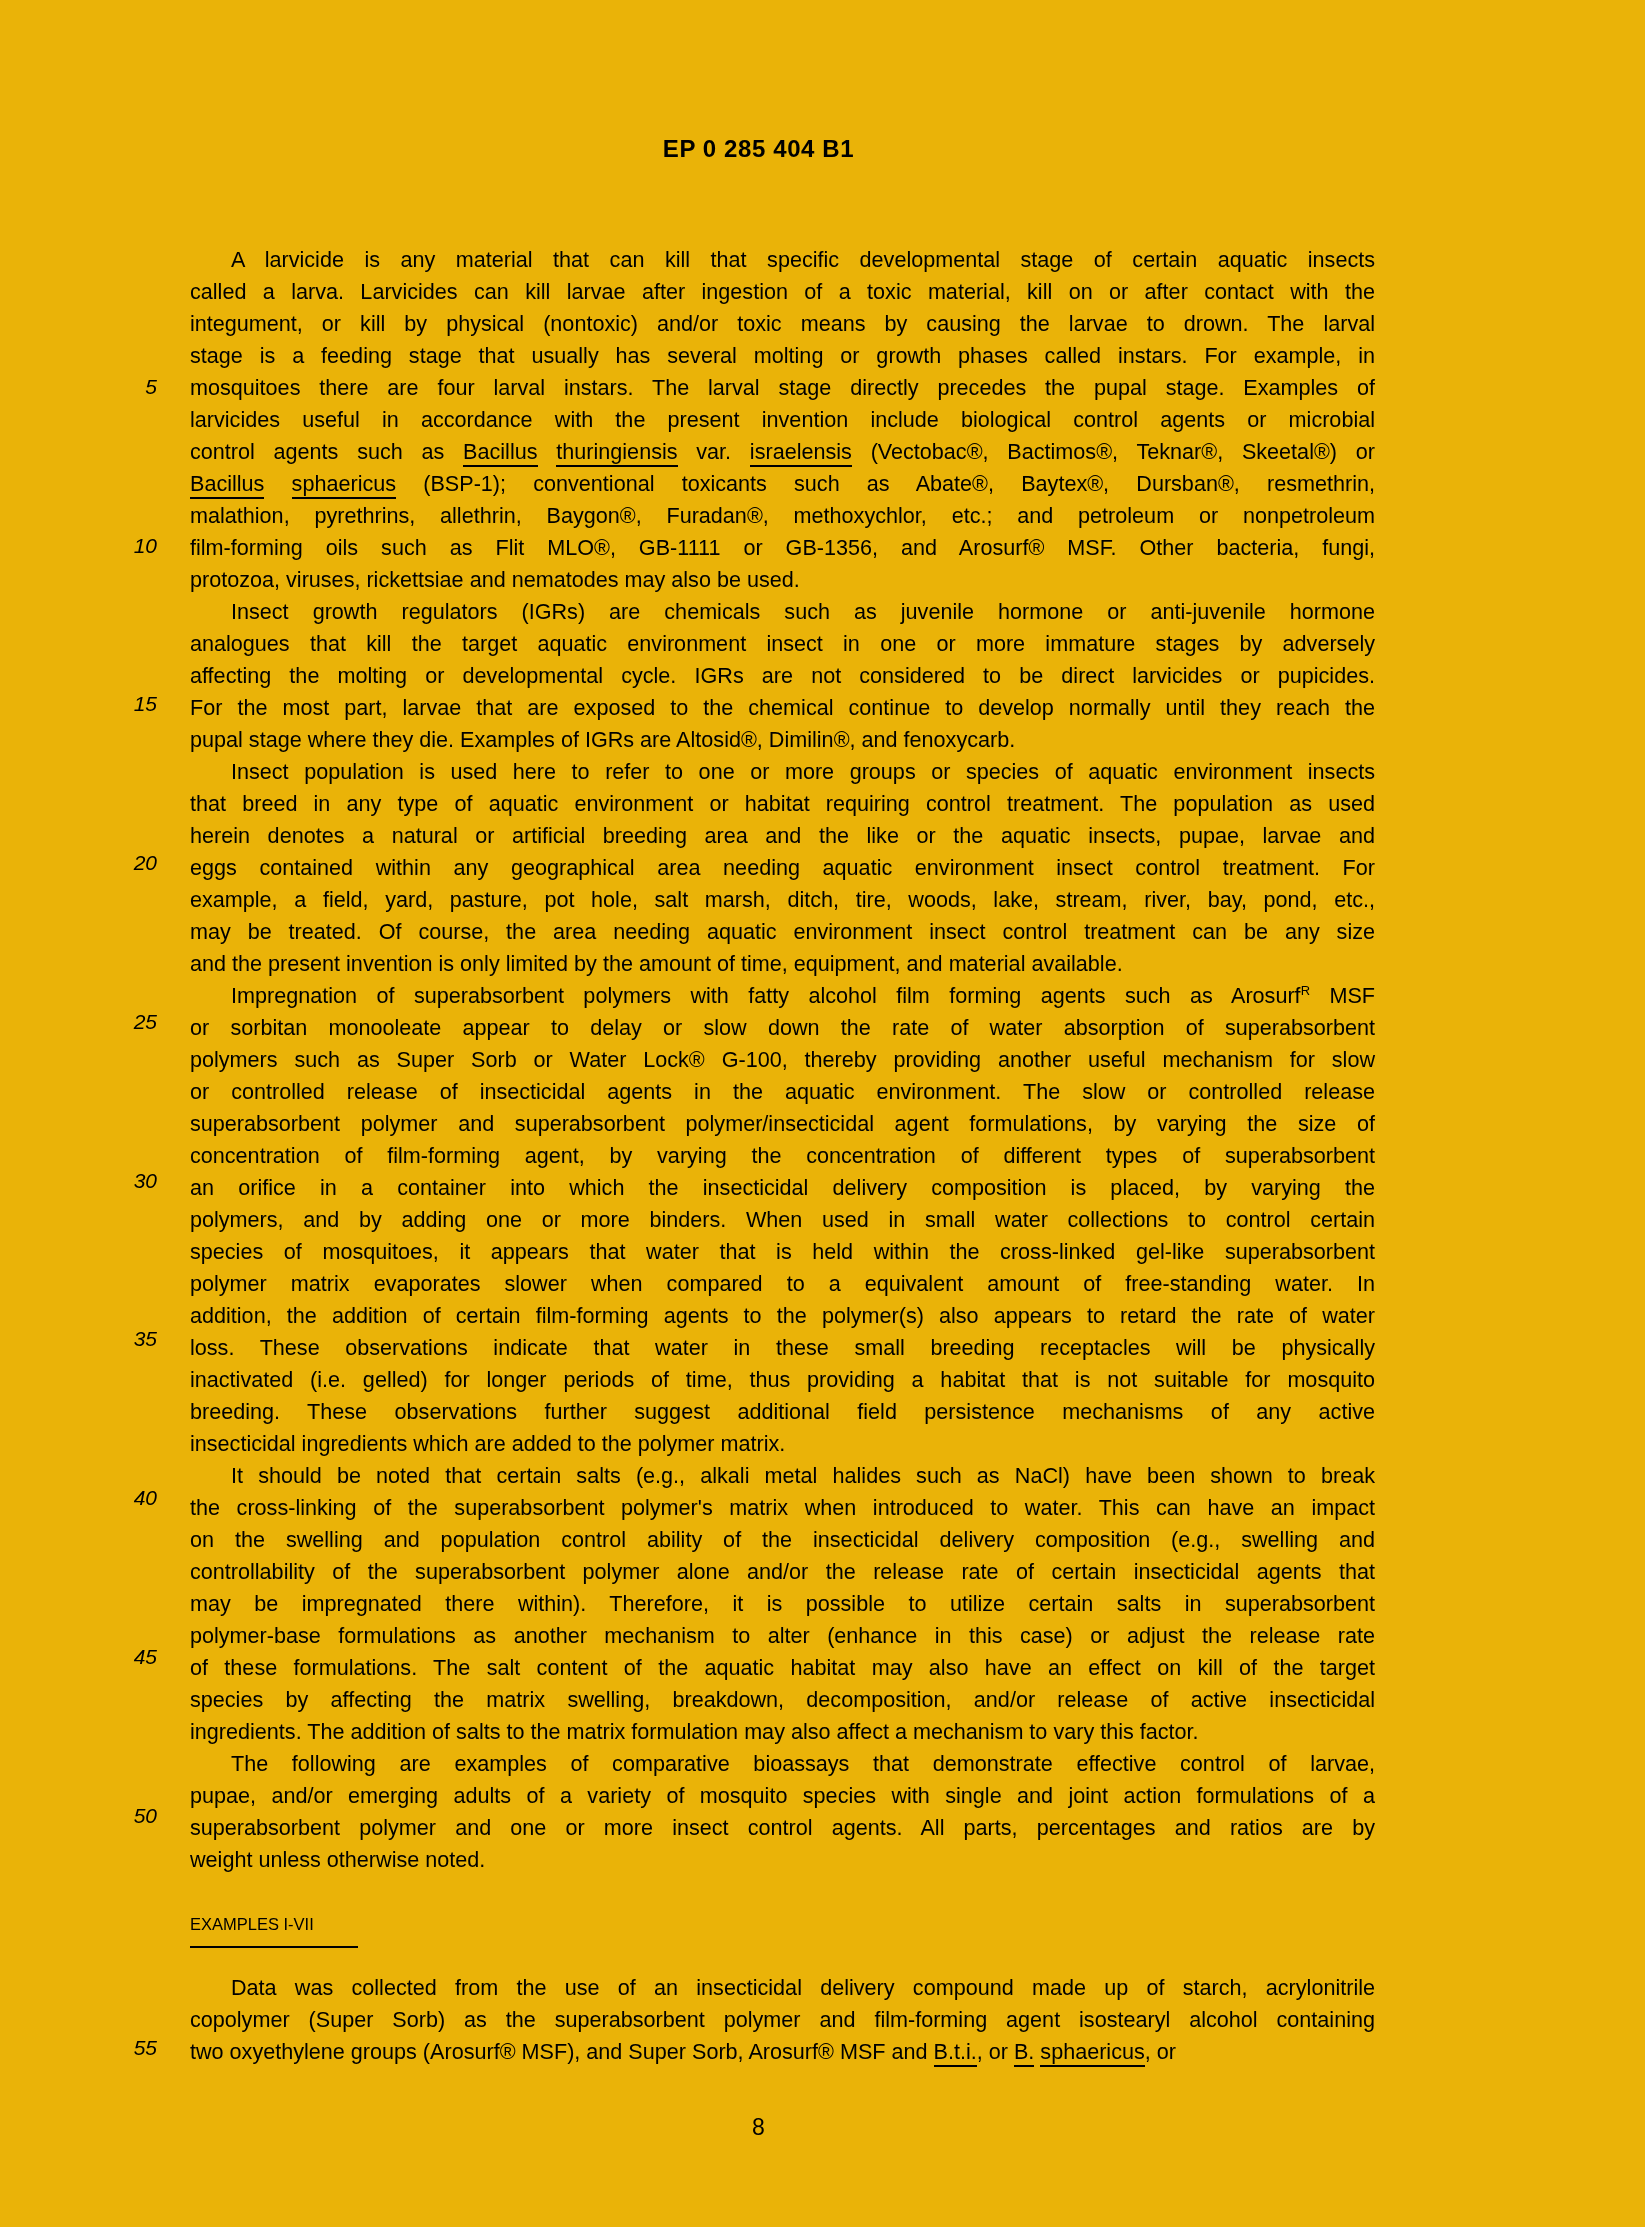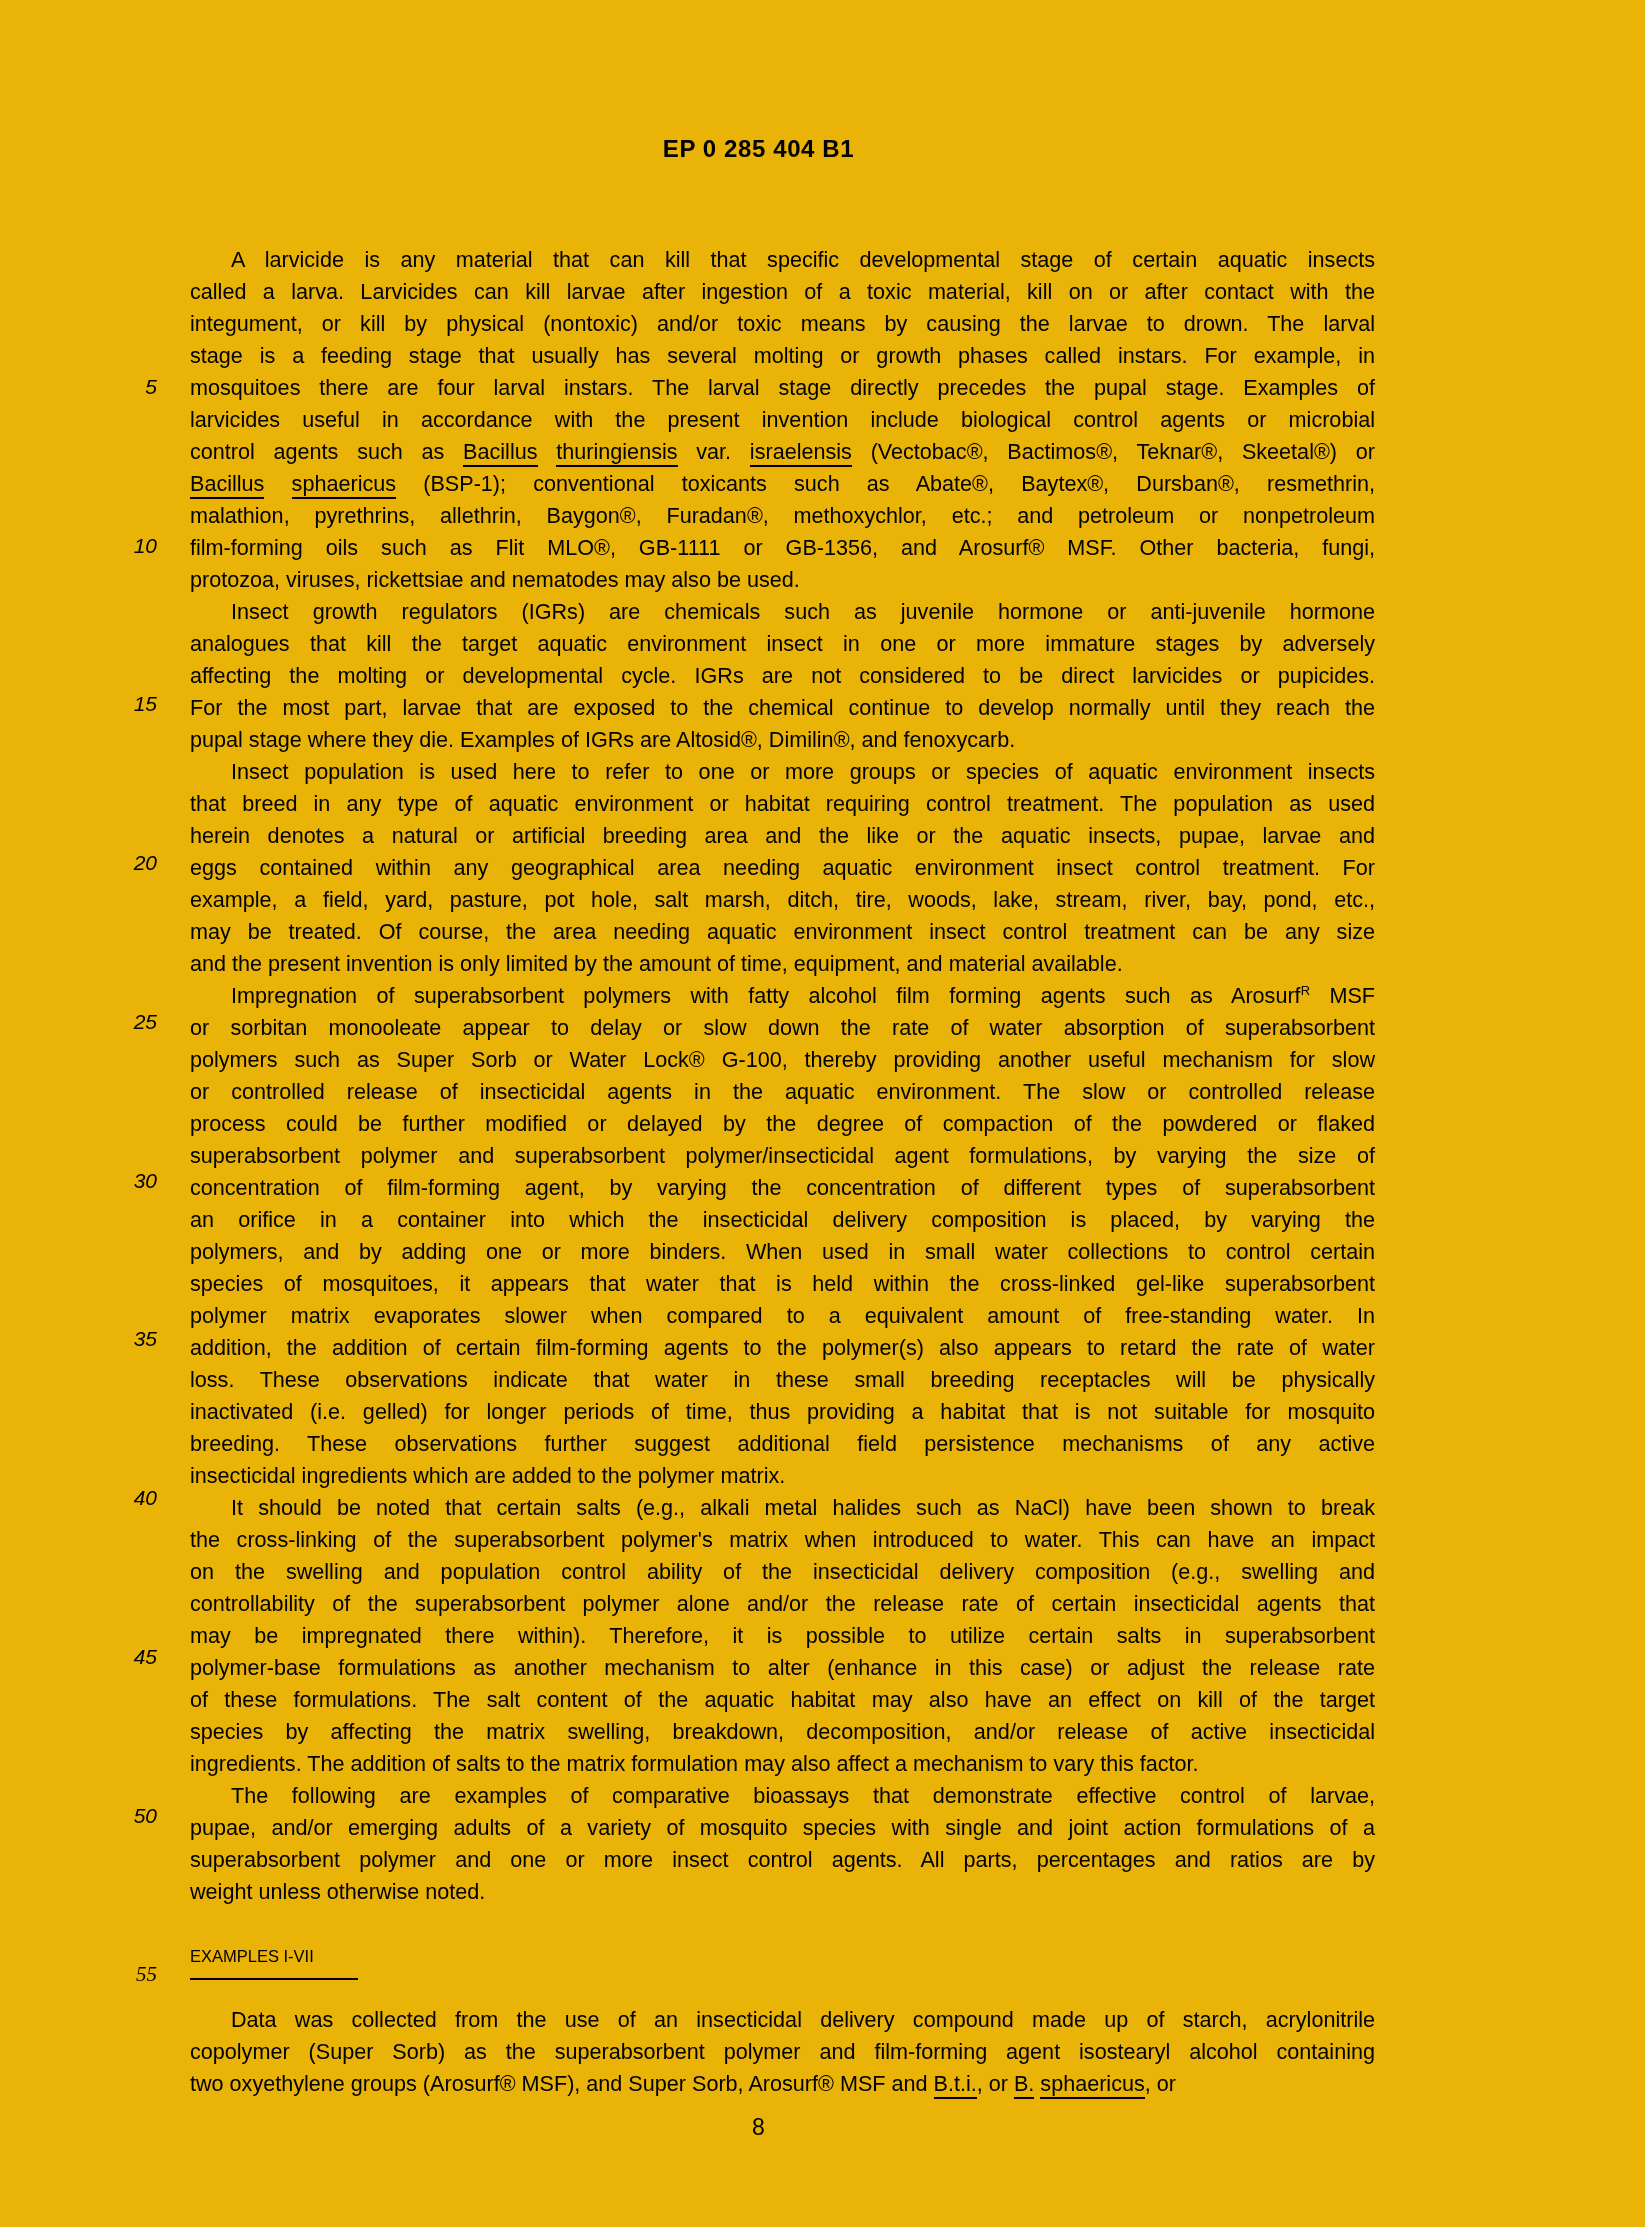--- a/index.html
+++ b/index.html
@@ -107,21 +107,20 @@
       <div class="line">that breed in any type of aquatic environment or habitat requiring control treatment. The population as used</div>
       <div class="line">herein denotes a natural or artificial breeding area and the like or the aquatic insects, pupae, larvae and</div>
       <div class="line">eggs contained within any geographical area needing aquatic environment insect control treatment. For</div>
       <div class="line">example, a field, yard, pasture, pot hole, salt marsh, ditch, tire, woods, lake, stream, river, bay, pond, etc.,</div>
       <div class="line">may be treated. Of course, the area needing aquatic environment insect control treatment can be any size</div>
       <div class="line plast">and the present invention is only limited by the amount of time, equipment, and material available.</div>
       <div class="line indent">Impregnation of superabsorbent polymers with fatty alcohol film forming agents such as Arosurf<sup>R</sup> MSF</div>
       <div class="line">or sorbitan monooleate appear to delay or slow down the rate of water absorption of superabsorbent</div>
       <div class="line">polymers such as Super Sorb or Water Lock® G-100, thereby providing another useful mechanism for slow</div>
       <div class="line">or controlled release of insecticidal agents in the aquatic environment. The slow or controlled release</div>
-      <div class="line">process could be further modified or delayed by the degree of compaction of the powdered or flaked</div>
       <div class="line">superabsorbent polymer and superabsorbent polymer/insecticidal agent formulations, by varying the size of</div>
       <div class="line">concentration of film-forming agent, by varying the concentration of different types of superabsorbent</div>
       <div class="line">an orifice in a container into which the insecticidal delivery composition is placed, by varying the</div>
       <div class="line">polymers, and by adding one or more binders. When used in small water collections to control certain</div>
       <div class="line">species of mosquitoes, it appears that water that is held within the cross-linked gel-like superabsorbent</div>
       <div class="line">polymer matrix evaporates slower when compared to a equivalent amount of free-standing water. In</div>
       <div class="line">addition, the addition of certain film-forming agents to the polymer(s) also appears to retard the rate of water</div>
       <div class="line">loss. These observations indicate that water in these small breeding receptacles will be physically</div>
       <div class="line">inactivated (i.e. gelled) for longer periods of time, thus providing a habitat that is not suitable for mosquito</div>
       <div class="line">breeding. These observations further suggest additional field persistence mechanisms of any active</div>
@@ -148,17 +147,17 @@
       <div class="lnum" style="top: 127px;">5</div>
       <div class="lnum" style="top: 286px;">10</div>
       <div class="lnum" style="top: 444px;">15</div>
       <div class="lnum" style="top: 603px;">20</div>
       <div class="lnum" style="top: 762px;">25</div>
       <div class="lnum" style="top: 921px;">30</div>
       <div class="lnum" style="top: 1079px;">35</div>
       <div class="lnum" style="top: 1238px;">40</div>
       <div class="lnum" style="top: 1397px;">45</div>
       <div class="lnum" style="top: 1556px;">50</div>
-      <div class="lnum" style="top: 1714px; font-family: Liberation Serif, serif;">55</div>
+      <div class="lnum" style="top: 1788px;">55</div>
     </div>
   <div class="pageno">8</div>
 </div>
 
 
 </body></html>

